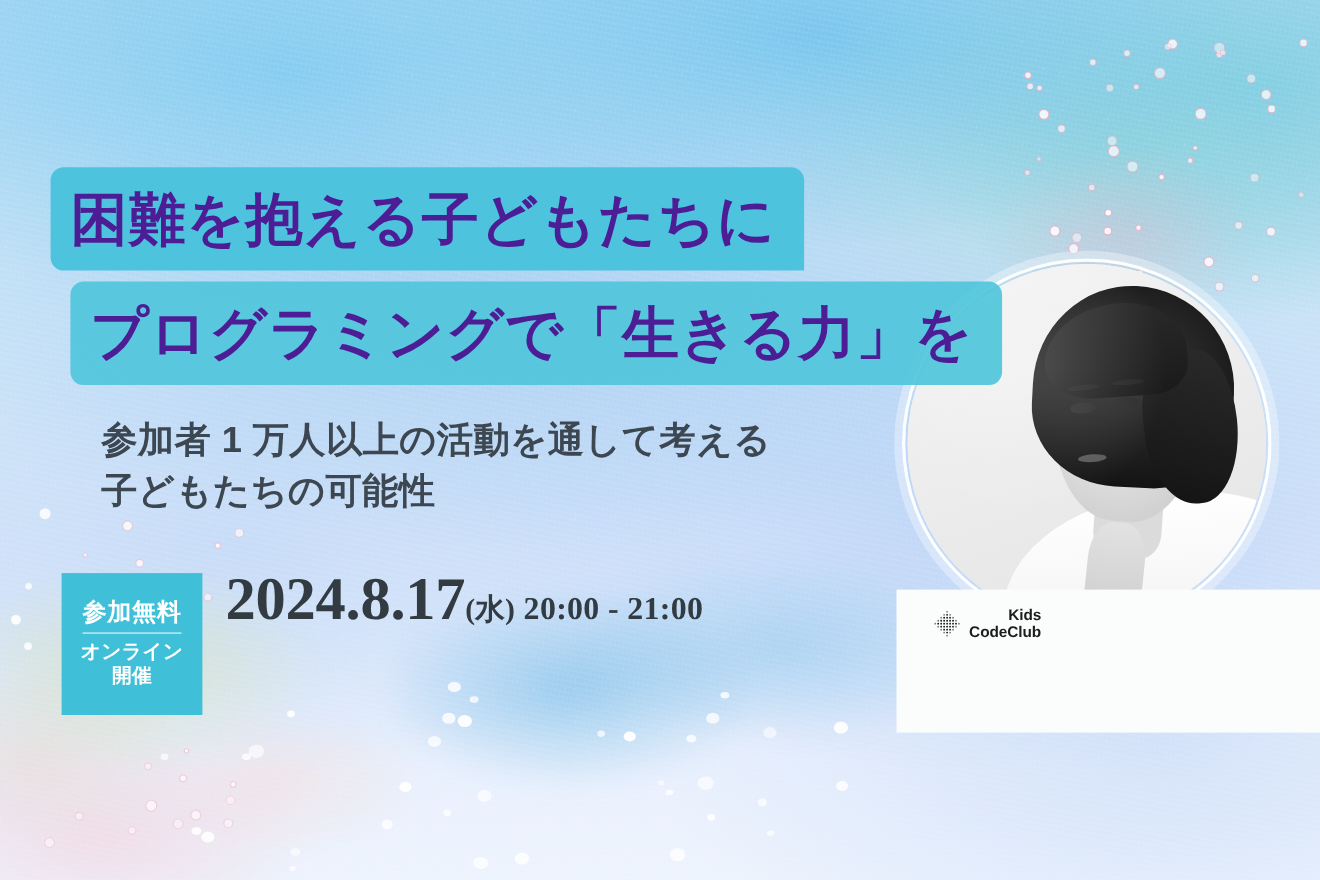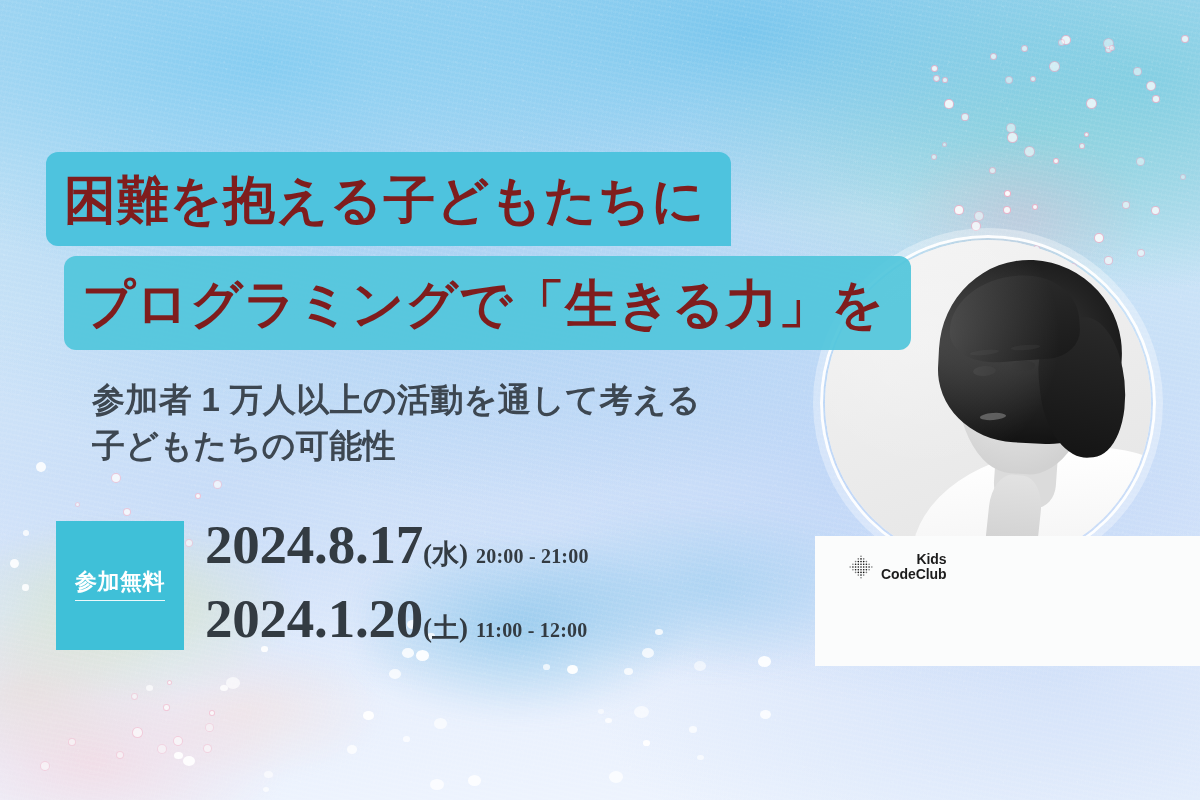--- a/index.html
+++ b/index.html
@@ -74,21 +74,21 @@
     background-size: 37px 31px, 43px 41px, 29px 47px, 53px 37px;
   }
 
   
   .speck { position: absolute; border-radius: 50%; }
 
   
   .title-block { position: absolute; left: 46px; top: 152px; }
   .title-row {
     display: inline-block;
-    color: #7f1d1d;
+    color: #4c1d95;
     font-weight: 700;
     letter-spacing: 0.012em;
     white-space: nowrap;
   }
   .title-row-1 {
     background: #4ec3de;
     font-size: 52px;
     line-height: 1.0;
     padding: 22px 26px 20px 18px;
     border-radius: 12px 12px 0 12px;
@@ -142,21 +142,21 @@
   .dates { position: absolute; left: 205px; top: 517px; }
   .date-line {
     font-family: "Liberation Serif", "DejaVu Serif", serif;
     color: #333b42;
     white-space: nowrap;
     line-height: 1.0;
     margin-bottom: 19px;
   }
   .date-main { font-size: 55px; font-weight: 700; letter-spacing: -0.004em; }
   .date-dow  { font-size: 27px; font-weight: 700; }
-  .date-time { font-size: 20px; font-weight: 700; margin-left: 8px; letter-spacing: 0.01em; }
+  .date-time { font-size: 29px; font-weight: 700; margin-left: 8px; letter-spacing: 0.01em; }
 
   
   .portrait-wrap {
     position: absolute;
     left: 820px; top: 235px;
     width: 336px; height: 336px;
   }
   .portrait-ring {
     position: absolute; inset: 0;
     border-radius: 50%;
@@ -443,28 +443,27 @@
     <div class="title-row title-row-1">困難を抱える子どもたちに</div>
     <div class="title-row title-row-2">プログラミングで「生きる力」を</div>
   </div>
 
   <div class="subtitle">参加者 1 万人以上の活動を通して考える
 子どもたちの可能性</div>
 
   <div class="badge">
     <div class="badge-top">参加無料</div>
     <div class="badge-rule"></div>
+    <div class="badge-bottom">オンライン
+開催</div>
   </div>
 
   <div class="dates">
     <div class="date-line">
       <span class="date-main">2024.8.17</span><span class="date-dow">(水)</span><span class="date-time">20:00 - 21:00</span>
-    </div>
-    <div class="date-line">
-      <span class="date-main">2024.1.20</span><span class="date-dow">(土)</span><span class="date-time">11:00 - 12:00</span>
     </div>
   </div>
 
   <div class="speaker-card">
     <div class="speaker-top">
       <div class="logo">
         <svg class="logo-mark" viewBox="0 0 26 26">
           <g fill="#111111" id="dotgrid">
               <circle cx="2.20" cy="13.00" r="0.82" opacity="0.55"></circle>
               <circle cx="4.90" cy="10.30" r="0.82" opacity="0.55"></circle>

